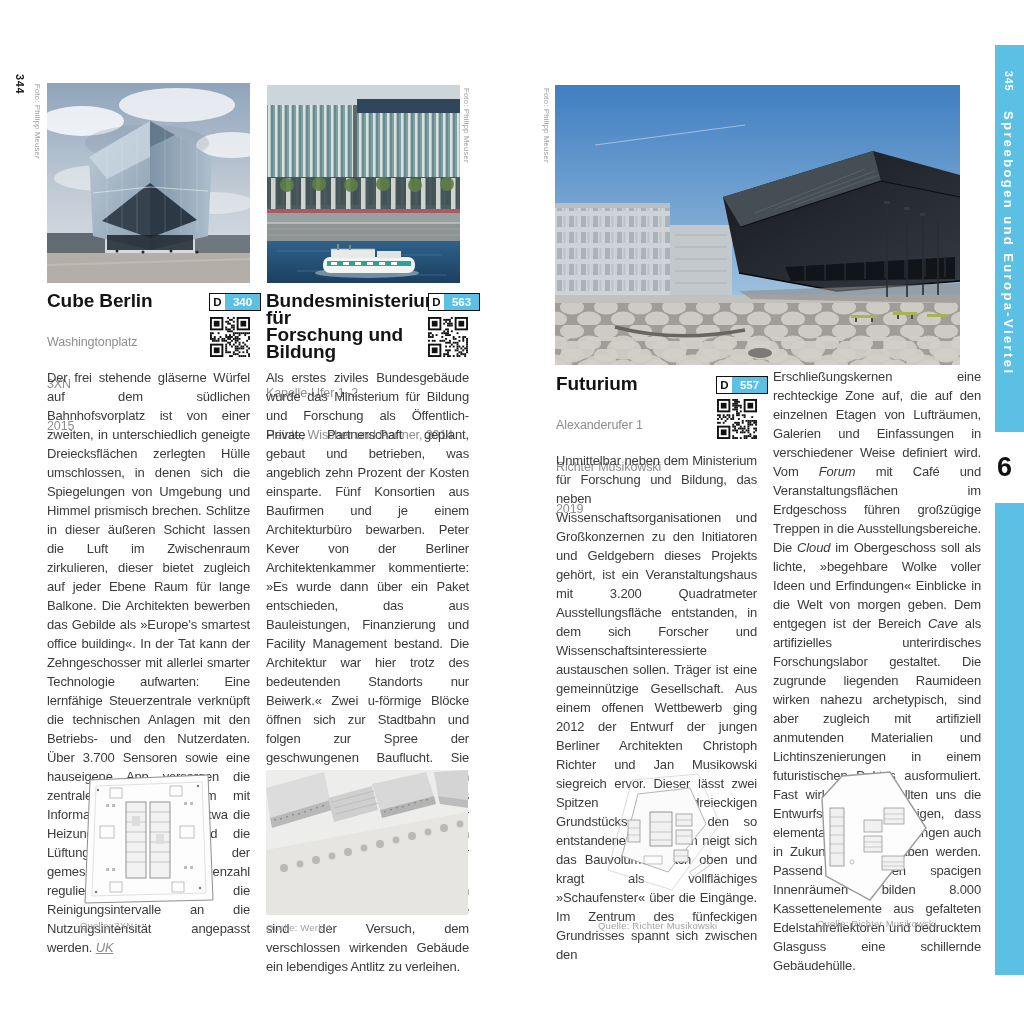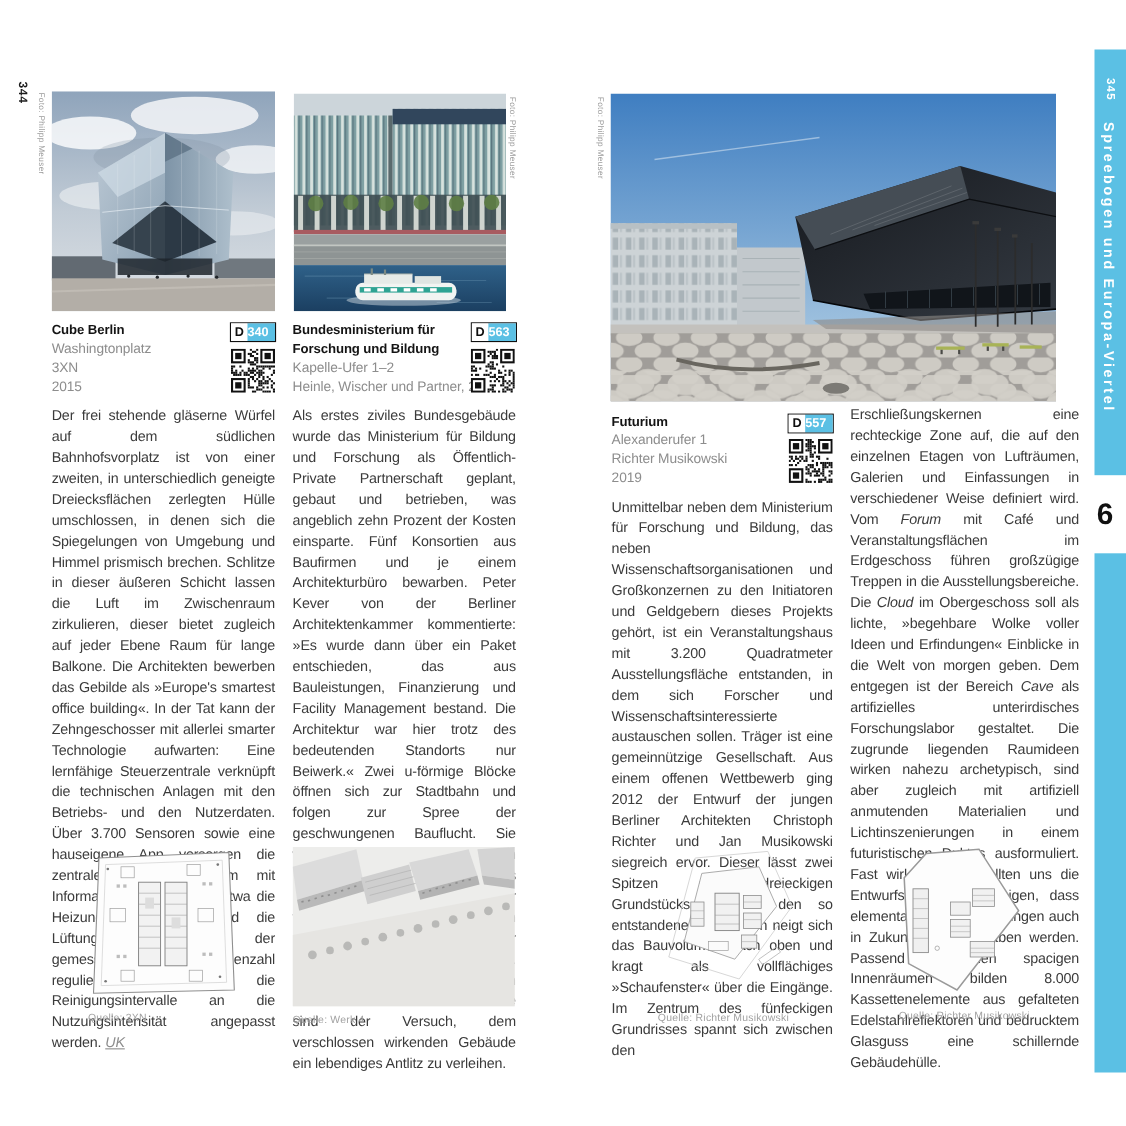--- a/index.html
+++ b/index.html
@@ -1,28 +1,28 @@
 <!DOCTYPE html>
 <html style="--accent: #5bc0e4;"><head>
 <meta charset="utf-8">
 <style>
   html,body{margin:0;padding:0;background:#fff;}
   body{width:1024px;height:1024px;position:relative;overflow:hidden;
        font-family:"Liberation Sans",sans-serif;color:#3a3a3a;}
   .abs{position:absolute;}
   .vtext{writing-mode:vertical-rl;}
   .body-text{font-size:13px;line-height:19px;text-align:justify;color:#3b3b3b;letter-spacing:-0.15px;}
-  .entry-title{font-size:12px;font-weight:bold;color:#141414;line-height:17px;letter-spacing:-0.1px;}
-  .meta{font-size:12.5px;color:#8d8d8d;line-height:17px;letter-spacing:-0.1px;}
+  .entry-title{font-size:19px;font-weight:bold;color:#141414;line-height:17px;letter-spacing:-0.1px;}
+  .meta{font-size:12.5px;color:#8d8d8d;line-height:17px;letter-spacing:-0.1px;margin-top:25px;}
   .it{}
   .em{font-style:italic;}
   .initials{font-style:italic;color:#8d8d8d;text-decoration:underline;}
   .badge{display:flex;height:16px;border:1.5px solid #101010;font-size:11.5px;font-weight:bold;line-height:16px;}
   .badge .bl{width:15px;background:#fff;color:#101010;text-align:center;}
-  .badge .bn{width:25px;background:var(--accent,#5bc0e4);color:#fff;}
+  .badge .bn{width:35px;background:var(--accent,#5bc0e4);color:#fff;text-align:center;}
   .credit{font-size:7.5px;color:#9c9c9c;letter-spacing:0.3px;}
   .caption{font-size:9.5px;color:#a2a2a2;letter-spacing:0.2px;}
   .qr{width:40px;height:40px;}
   .qr svg{width:100%;height:100%;display:block;}
   .photo svg,.plan svg{display:block;width:100%;height:100%;}
   .sidebar-seg{background:var(--accent,#5bc0e4);}
   .sb-pn{font-size:10.5px;font-weight:bold;color:#fff;letter-spacing:1px;}
   .sb-title{font-size:13px;font-weight:bold;color:#fff;letter-spacing:2.4px;}
   .chapter-num{font-size:27px;font-weight:bold;color:#111;}
   .page-num-left{font-size:11px;font-weight:600;color:#1c1c1c;letter-spacing:0.6px;}

